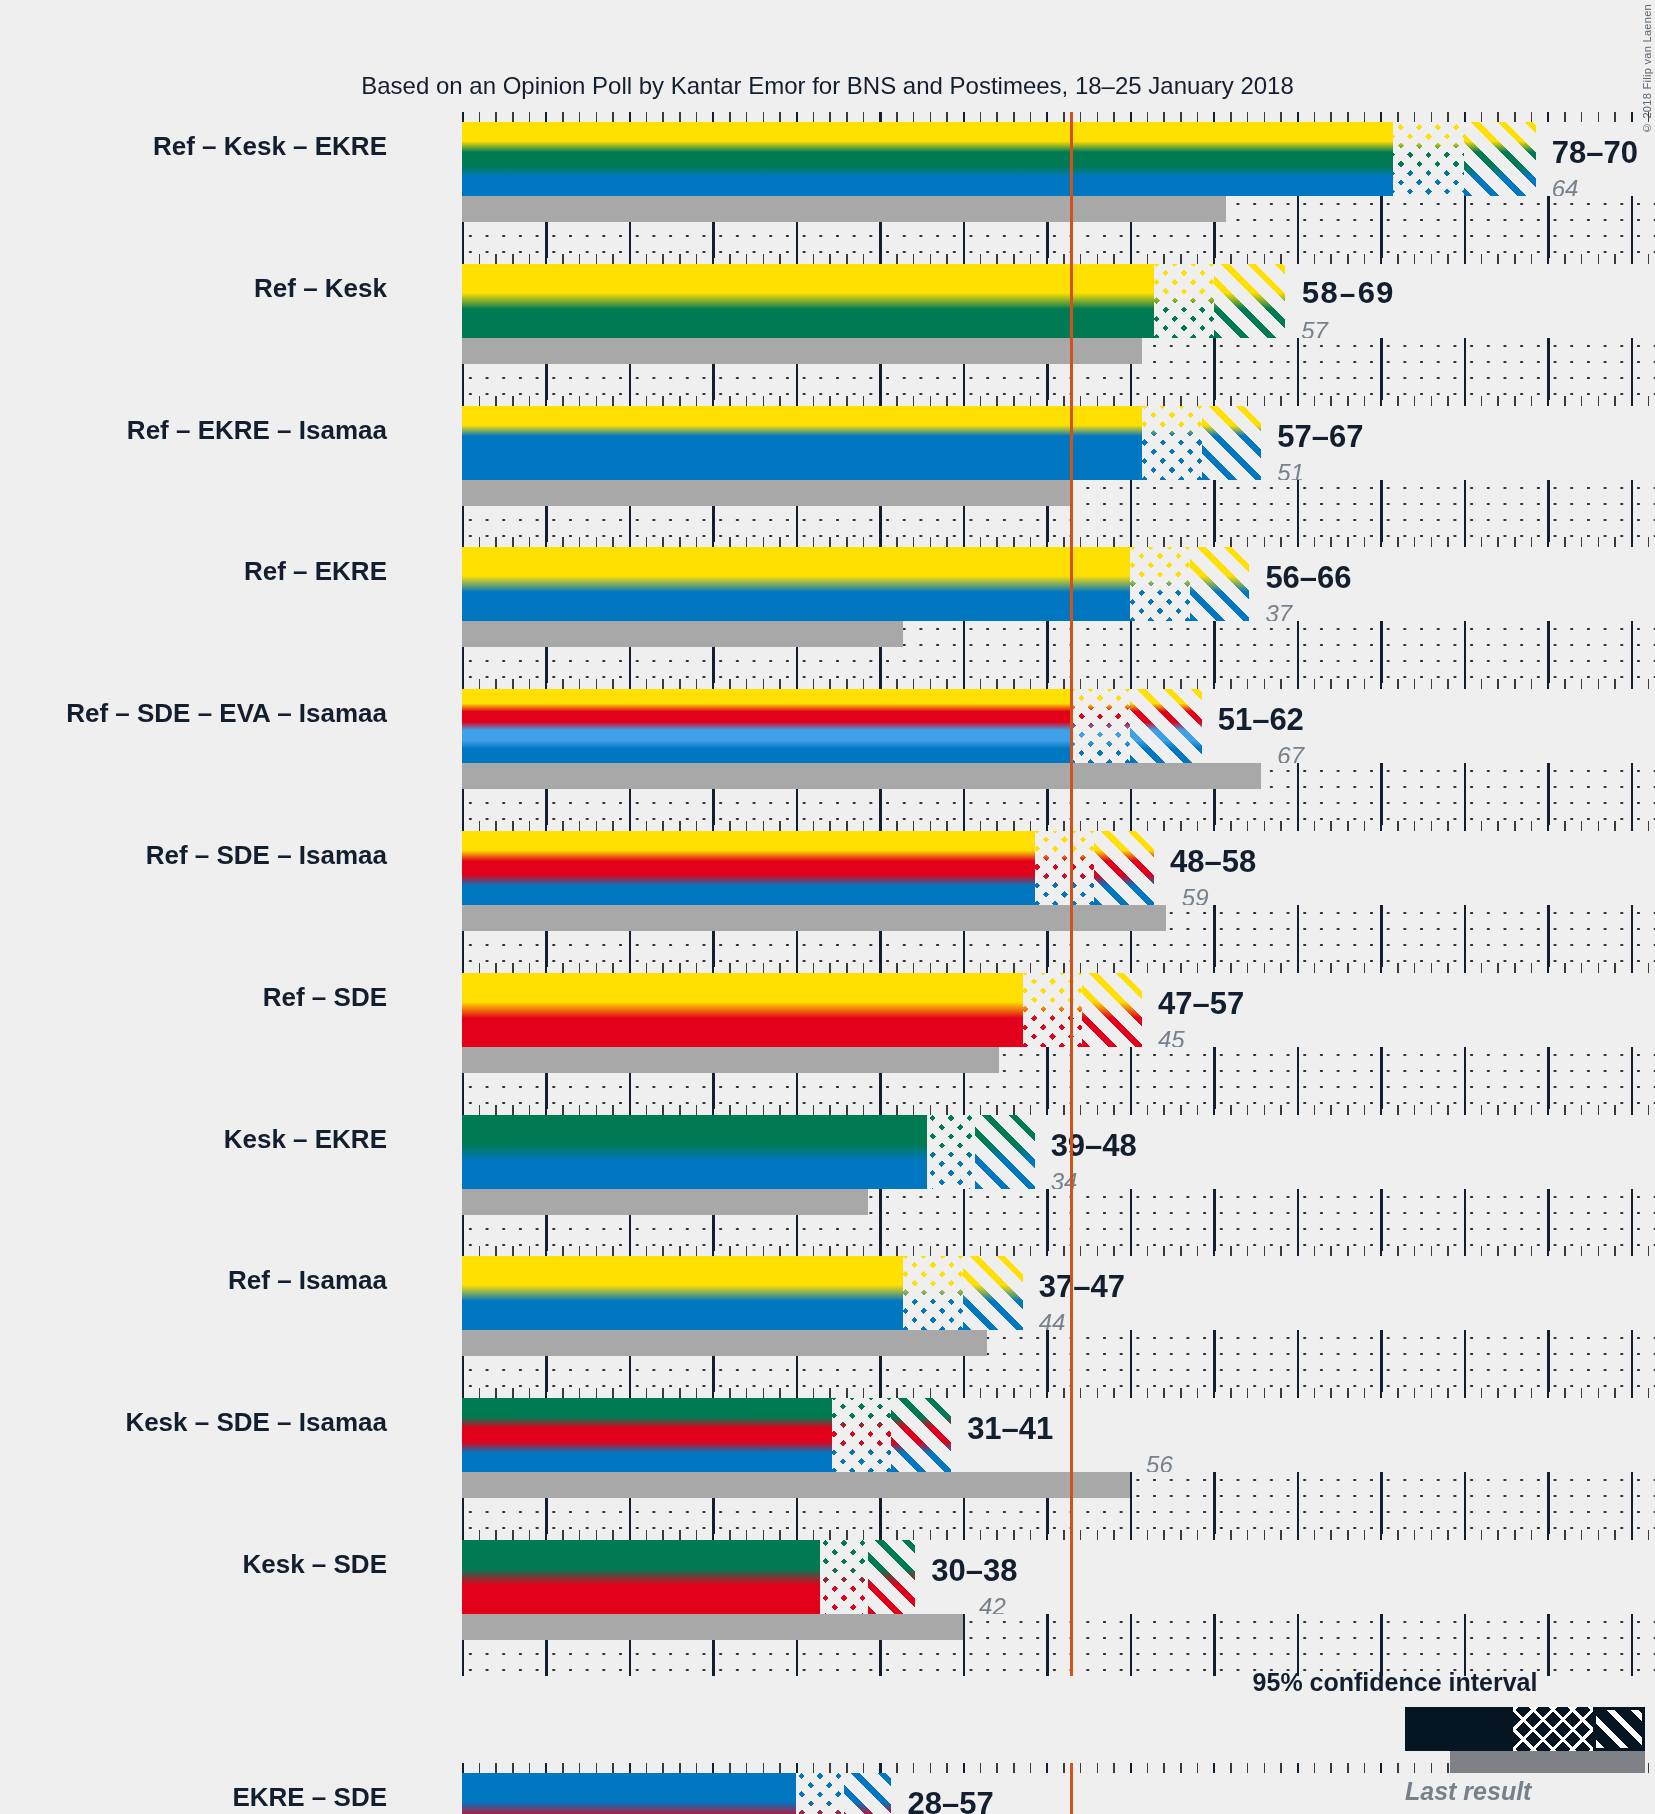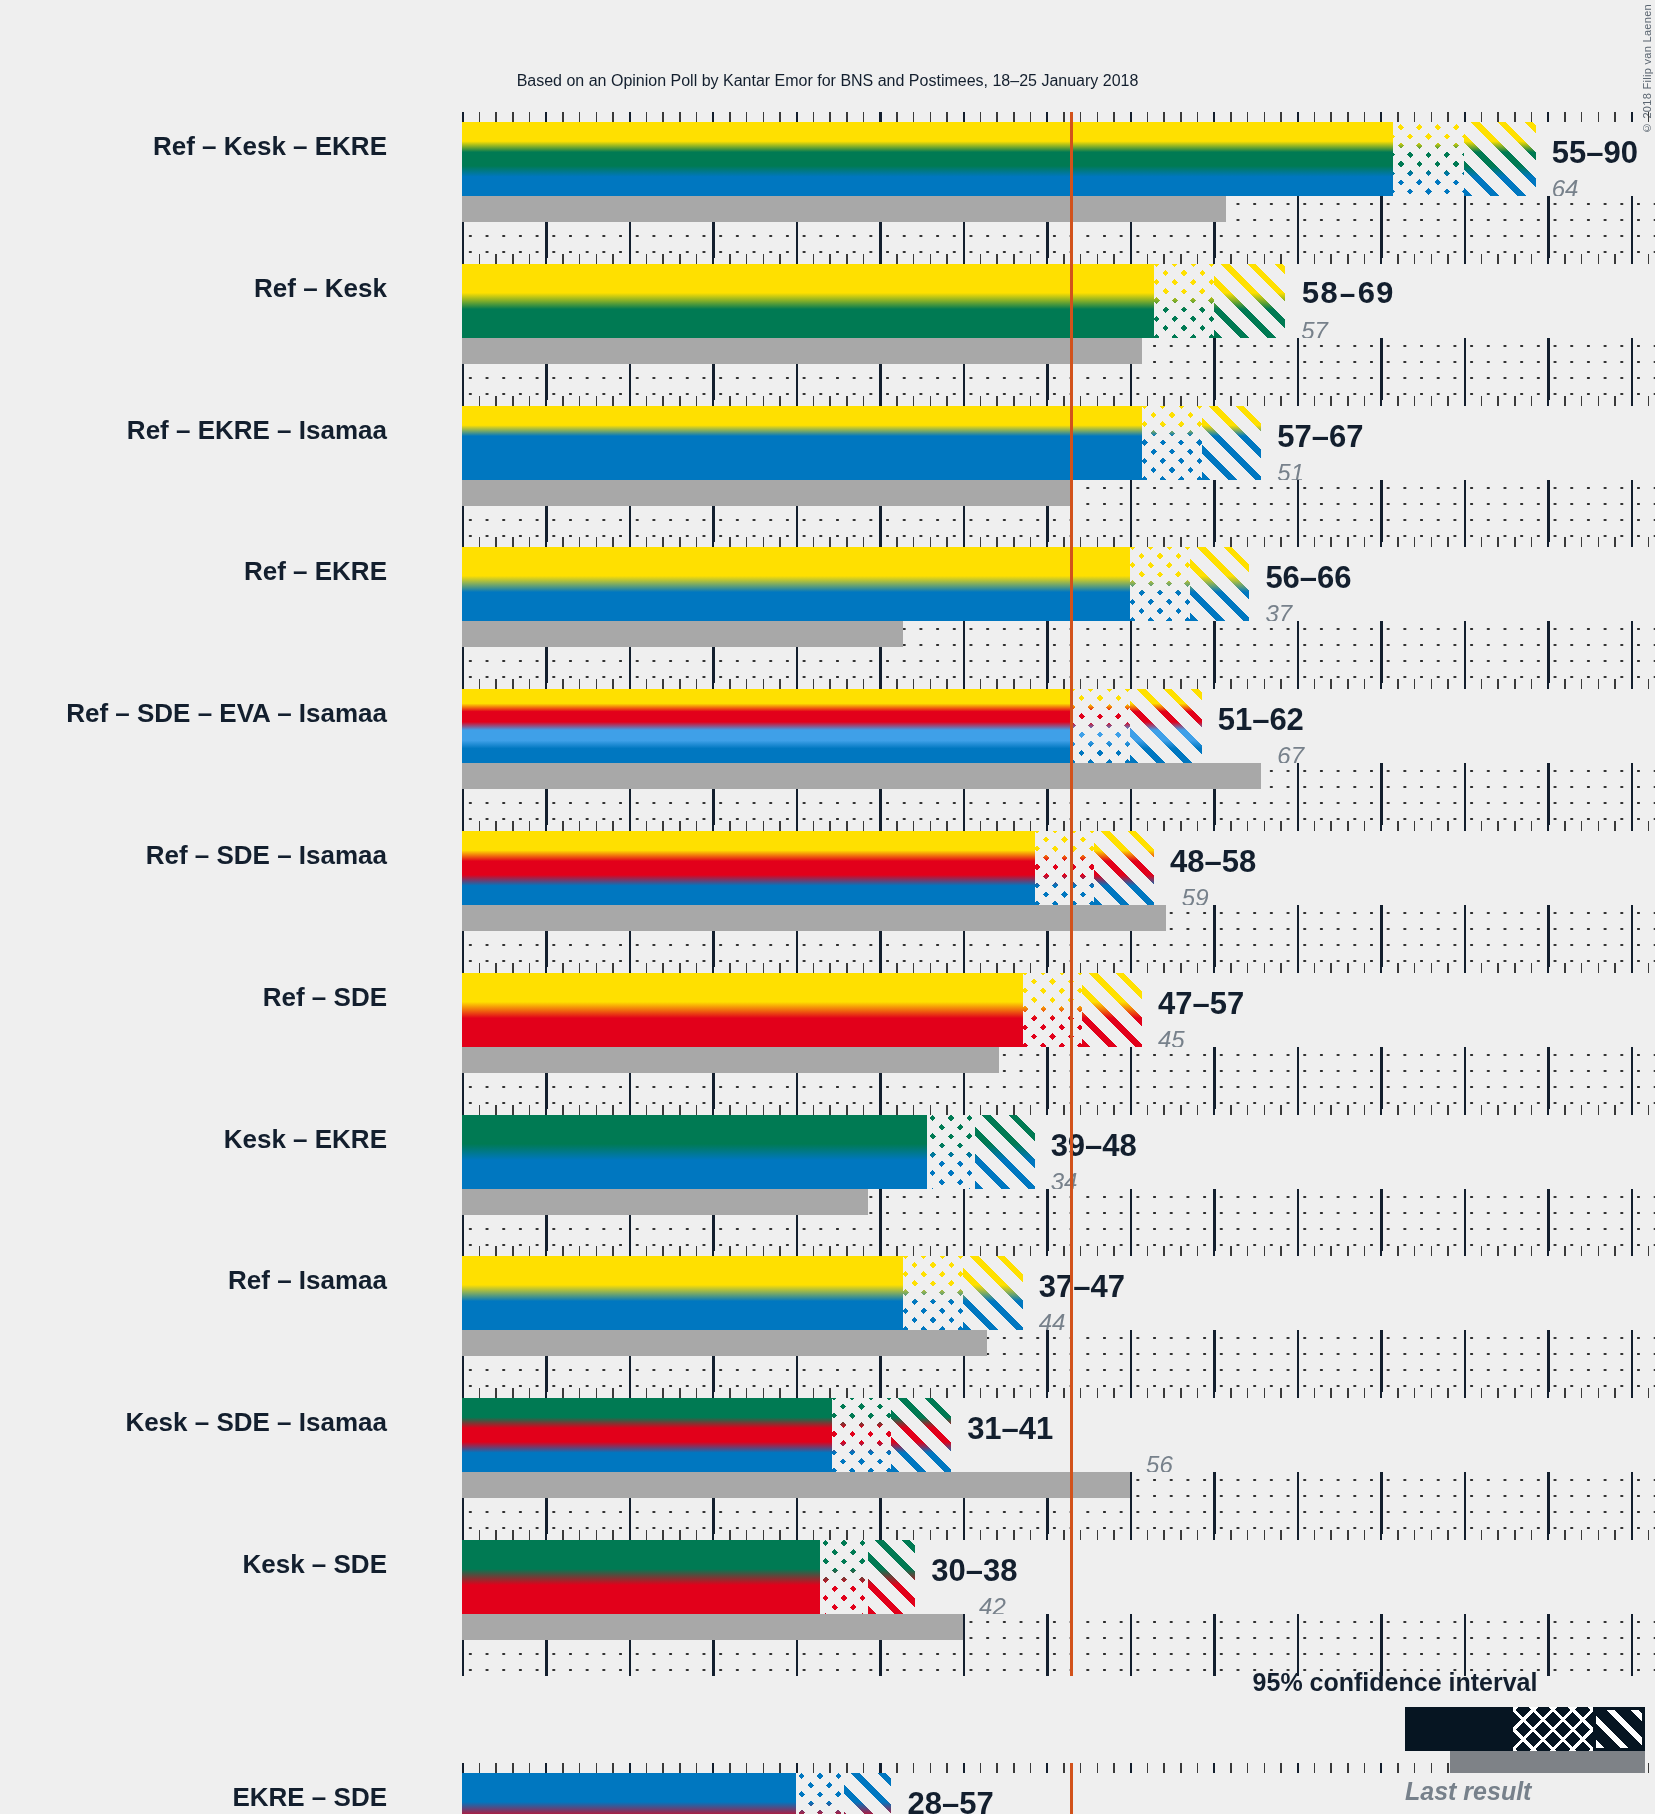--- a/index.html
+++ b/index.html
@@ -15,21 +15,21 @@
 
   .title{
     position:absolute;left:0;right:0;top:16px;
     text-align:center;
     font-size:37px;font-weight:bold;letter-spacing:-.2px;
     color:#131f2e;
   }
   .subtitle{
     position:absolute;left:0;right:0;top:72px;
     text-align:center;
-    font-size:16px;font-weight:normal;
+    font-size:24px;font-weight:normal;
     color:#131f2e;
   }
   .copyright{
     position:absolute;right:2px;top:4px;
     font-size:11px;color:#5a6570;
     writing-mode:vertical-rl;
     transform:rotate(180deg);
     transform-origin:center;
     letter-spacing:.3px;
   }
@@ -123,21 +123,21 @@
 
   <div id="plot">
       <div class="row" style="top: 0px; height: 136px;">
         <div class="gridband" style="top: 0px; height: 10px;"></div>
         <div class="rowlabel" style="top: 19px;">Ref – Kesk – EKRE</div>
         <div class="bar" style="top: 10px; width: 1073.7px;">
           <div class="barfill" style="background: linear-gradient(rgb(255, 224, 0) 0%, rgb(255, 224, 0) 26%, rgb(0, 122, 83) 40.67%, rgb(0, 122, 83) 59.33%, rgb(0, 119, 192) 74%, rgb(0, 119, 192) 100%); width: 930.54px; right: auto;"></div>
           <div class="ci-lo" style="left: 930.54px; width: 71.58px; background-image: repeating-linear-gradient(45deg, rgba(239, 239, 239, 0) 0px, rgba(239, 239, 239, 0) 4.5px, rgb(239, 239, 239) 4.5px, rgb(239, 239, 239) 13px), repeating-linear-gradient(-45deg, rgba(239, 239, 239, 0) 0px, rgba(239, 239, 239, 0) 4.5px, rgb(239, 239, 239) 4.5px, rgb(239, 239, 239) 13px), linear-gradient(rgb(255, 224, 0) 0%, rgb(255, 224, 0) 26%, rgb(0, 122, 83) 40.67%, rgb(0, 122, 83) 59.33%, rgb(0, 119, 192) 74%, rgb(0, 119, 192) 100%);"></div>
           <div class="ci-hi" style="left: 1002.12px; width: 71.58px; background-image: repeating-linear-gradient(45deg, rgba(239, 239, 239, 0) 0px, rgba(239, 239, 239, 0) 6px, rgb(239, 239, 239) 6px, rgb(239, 239, 239) 19px), linear-gradient(rgb(255, 224, 0) 0%, rgb(255, 224, 0) 26%, rgb(0, 122, 83) 40.67%, rgb(0, 122, 83) 59.33%, rgb(0, 119, 192) 74%, rgb(0, 119, 192) 100%);"></div>
         </div>
-        <div class="valrange" style="left: 1149.7px; top: 23px;">55–90</div>
+        <div class="valrange" style="left: 1149.7px; top: 23px;">78–70</div>
         <div class="vallast" style="left: 1149.7px; top: 63px;">64</div>
         <div class="dotgrid" style="top: 84px; height: 62px;">
           <div class="lastfill" style="width: 763.52px;"></div>
         </div>
         <div class="majority" style="background: rgb(210, 82, 27); left: 668.43px; top: 0px; height: 146px;"></div>
       </div>
       <div class="row" style="top: 141.8px; height: 136px;">
         <div class="gridband" style="top: 0px; height: 10px;"></div>
         <div class="rowlabel" style="top: 19px;">Ref – Kesk</div>
         <div class="bar" style="top: 10px; width: 823.17px;">

